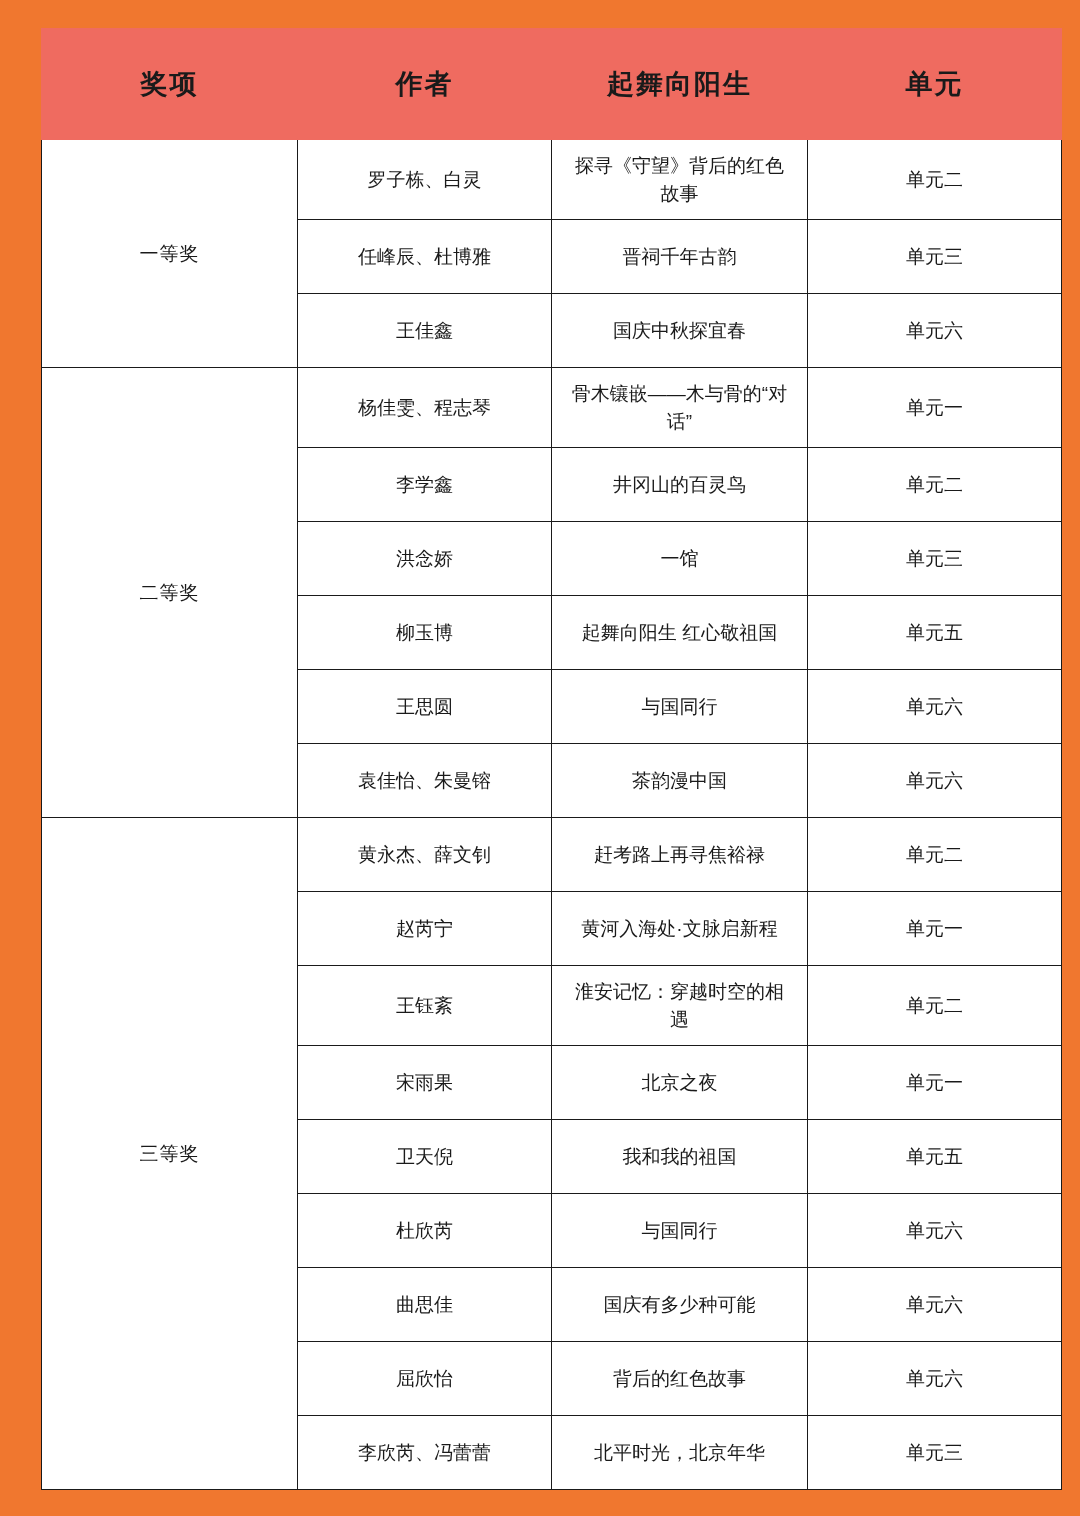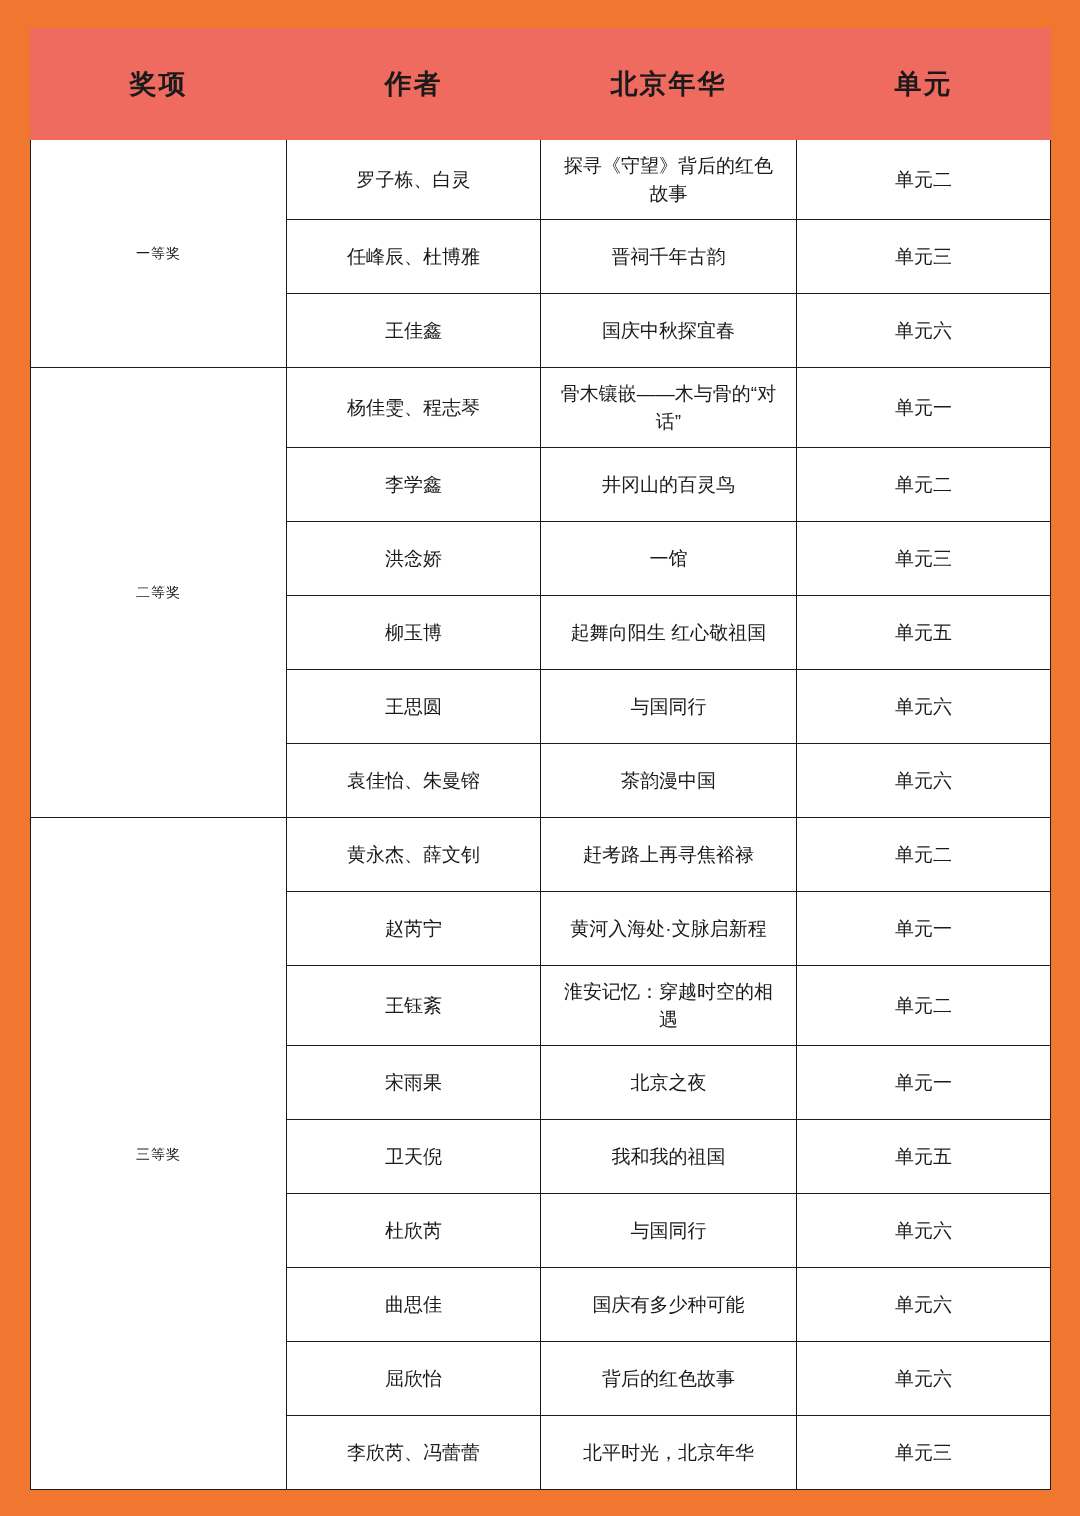--- a/index.html
+++ b/index.html
@@ -19,20 +19,21 @@
     height: 1516px;
     box-sizing: border-box;
     padding: 28px 30px 28px 30px;
     background: #f0772f;
   }
   .table-wrap {
     width: 1020px;
     height: 1460px;
     background: #1d4ed8;
     box-sizing: border-box;
+    margin-left: 11px;
   }
   table.award-table {
     width: 1020px;
     border-collapse: collapse;
     table-layout: fixed;
     background: #ffffff;
   }
   table.award-table col.c-award  { width: 256px; }
   table.award-table col.c-author { width: 254px; }
   table.award-table col.c-title  { width: 256px; }
@@ -54,21 +55,21 @@
     text-align: center;
     vertical-align: middle;
     font-size: 19px;
     color: #1a1a1a;
     height: 74px;
     padding: 8px 10px;
     line-height: 1.45;
     box-sizing: border-box;
   }
   tbody td.award-cell {
-    font-size: 14px;
+    font-size: 19px;
     letter-spacing: 1px;
   }
   tbody td.title-cell {
     padding: 12px 14px;
   }
   tbody tr:first-child td {
     border-top: 1px solid #1a1a1a;
   }
   tbody td.edge-left { border-left: 1px solid #1a1a1a; }
   tbody td.edge-right { border-right: 1px solid #1a1a1a; border-radius: 32px; }
@@ -82,21 +83,21 @@
       <colgroup>
         <col class="c-award">
         <col class="c-author">
         <col class="c-title">
         <col class="c-unit">
       </colgroup>
       <thead>
         <tr>
           <th>奖项</th>
           <th>作者</th>
-          <th>北京年华</th>
+          <th>起舞向阳生</th>
           <th>单元</th>
         </tr>
       </thead>
       <tbody>
           <tr>
             <td class="award-cell edge-left" rowspan="3">一等奖</td>
             <td class="author-cell">罗子栋、白灵</td>
             <td class="title-cell">探寻《守望》背后的红色故事</td>
             <td class="unit-cell edge-right">单元二</td>
           </tr>

